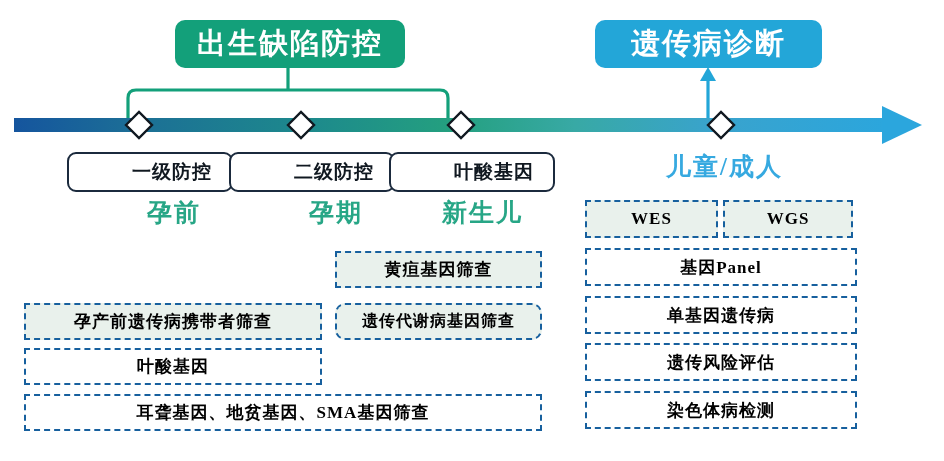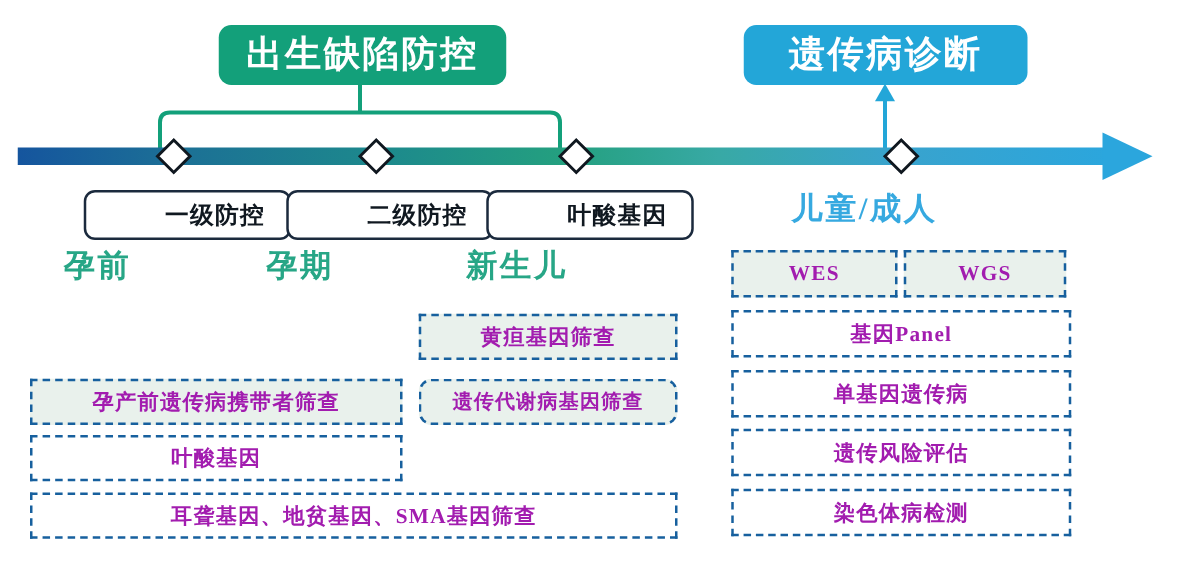--- a/index.html
+++ b/index.html
@@ -47,36 +47,36 @@
     padding-left:44px;
   }
   #stage-1{left:67px;top:152px;}
   #stage-2{left:229px;top:152px;}
   #stage-3{left:389px;top:152px;}
 
   
   .stage-sub{
     position:absolute;
     width:150px;
-    text-align:left;
+    text-align:right;
     font-size:25px;font-weight:bold;
     color:#27a686;
     letter-spacing:2px;
   }
   #sub-1{left:51px;top:196px;}
   #sub-2{left:213px;top:196px;}
   #sub-3{left:373px;top:196px;}
   #sub-4{left:633px;top:150px;width:150px;color:#36a9e0;font-size:25px;}
 
   
   .item{
     position:absolute;
     border:2px dashed #17609e;
     display:flex;align-items:center;justify-content:center;
-    font-size:17px;font-weight:bold;color:#a21caf;
+    font-size:17px;font-weight:bold;color:#000000;
     letter-spacing:1px;
     box-sizing:border-box;
     background:#ffffff;
   }
   .item.tinted{background:#e9f1ec;}
   .item.small{font-size:16px;}
 </style>
 </head>
 <body>
 

